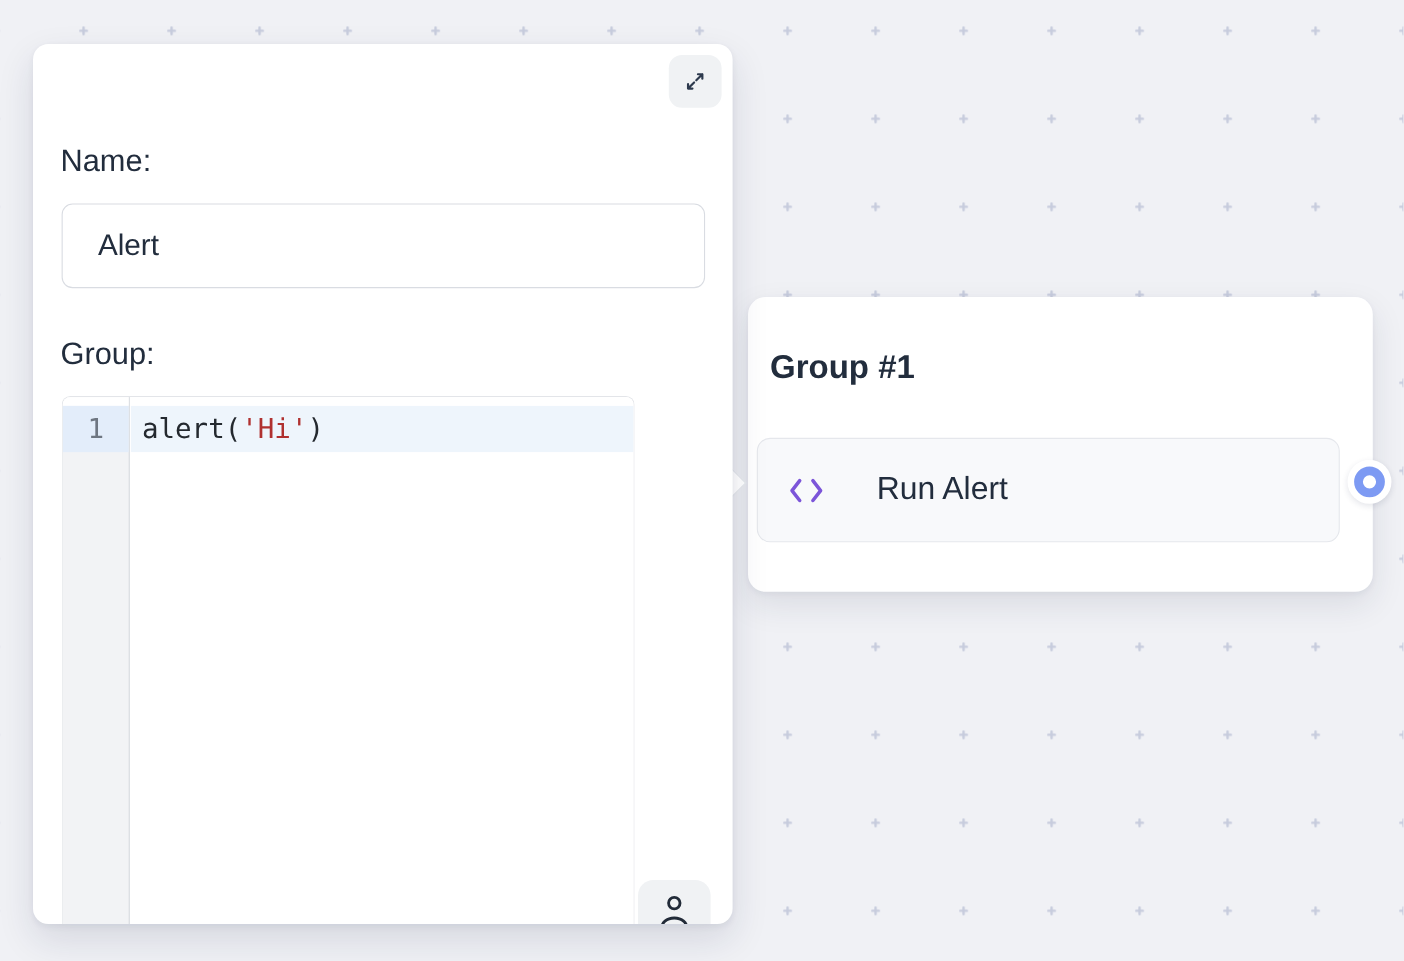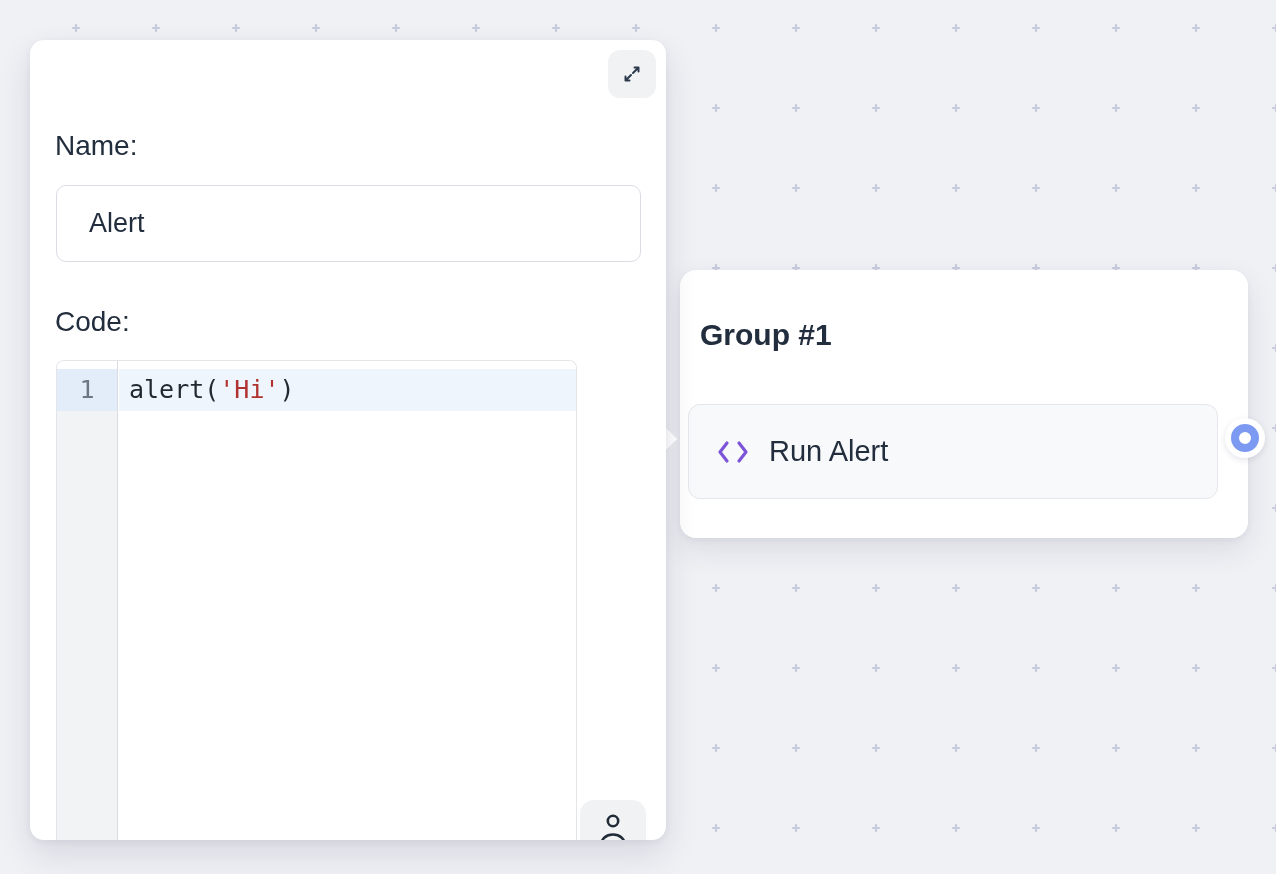--- a/index.html
+++ b/index.html
@@ -24,24 +24,25 @@
   .group-card{
     position:absolute;left:680px;top:270px;width:568px;height:268px;
     background:var(--c-surface);border-radius:16px;z-index:1;
     box-shadow:0 2px 6px rgba(25,35,70,.05), 0 12px 30px rgba(25,35,70,.10);
   }
   .group-title{
     position:absolute;left:20px;top:46px;
     font-size:30px;font-weight:700;line-height:38px;color:var(--c-text_dark);
   }
   .node-item{
-    position:absolute;left:8px;top:134px;width:530px;height:95px;
+    position:absolute;left:8px;top:128px;width:530px;height:95px;
     background:var(--c-node_bg);border:1px solid var(--c-node_border);
     border-radius:12px;display:flex;align-items:center;padding-left:26px;
     cursor:pointer;
+    gap:28px;
   }
   .node-item .code-icon{display:flex;align-items:center;}
   .node-label{margin-left:18px;font-size:29px;color:var(--c-text_dark);}
   .handle-halo{
     position:absolute;right:-17px;top:148px;width:40px;height:40px;
     background:var(--c-surface);border-radius:50%;
     box-shadow:0 2px 6px rgba(25,35,70,.12);
     display:flex;align-items:center;justify-content:center;
   }
   .handle-ring{
@@ -150,21 +151,21 @@
         <path d="M14.5 5.5 H18.5 V9.5 M18.5 5.5 L13 11" stroke="#2d3a4d" stroke-width="2" stroke-linecap="round" stroke-linejoin="round"></path>
         <path d="M9.5 18.5 H5.5 V14.5 M5.5 18.5 L11 13" stroke="#2d3a4d" stroke-width="2" stroke-linecap="round" stroke-linejoin="round"></path>
       </svg>
     </span>
   </button>
 
   <div class="field-label label-name">Name:</div>
 
   <input class="name-input" type="text" value="Alert" style="">
 
-  <div class="field-label label-code">Code:</div>
+  <div class="field-label label-code">Group:</div>
 
   <div class="code-editor">
     <div class="gutter">
       <div class="gutter-active-cell">1</div>
     </div>
     <div class="code-area">
       <div class="active-line"><span class="tok-default">alert(</span><span class="tok-string">'Hi'</span><span class="tok-default">)</span></div>
     </div>
   </div>
 

